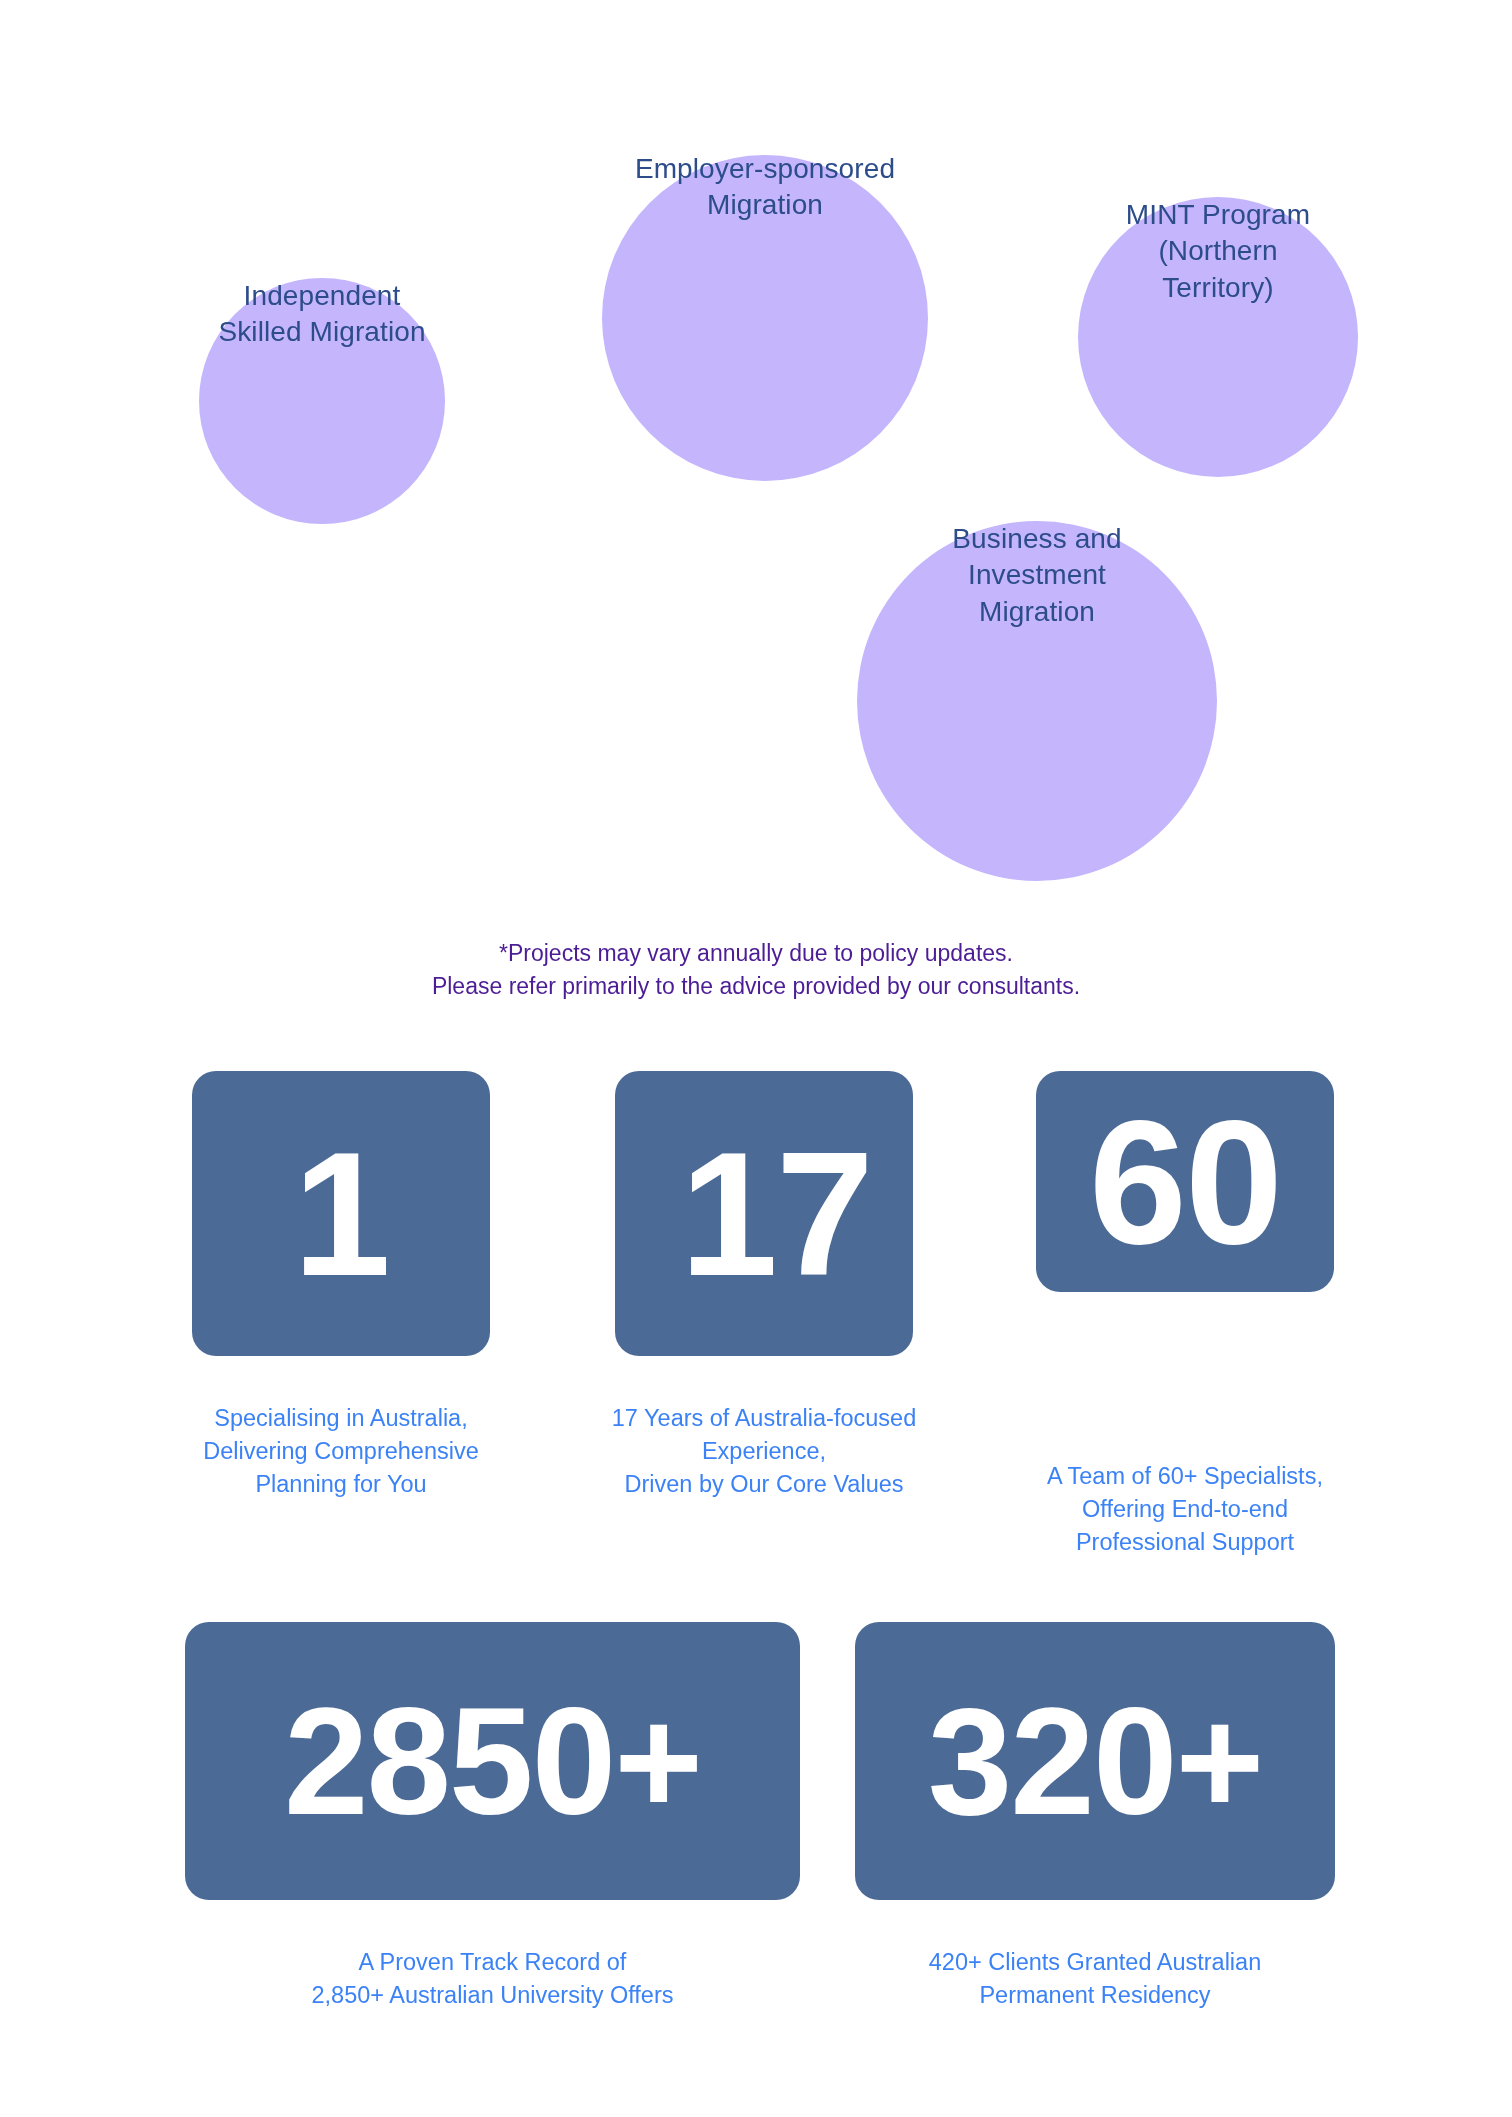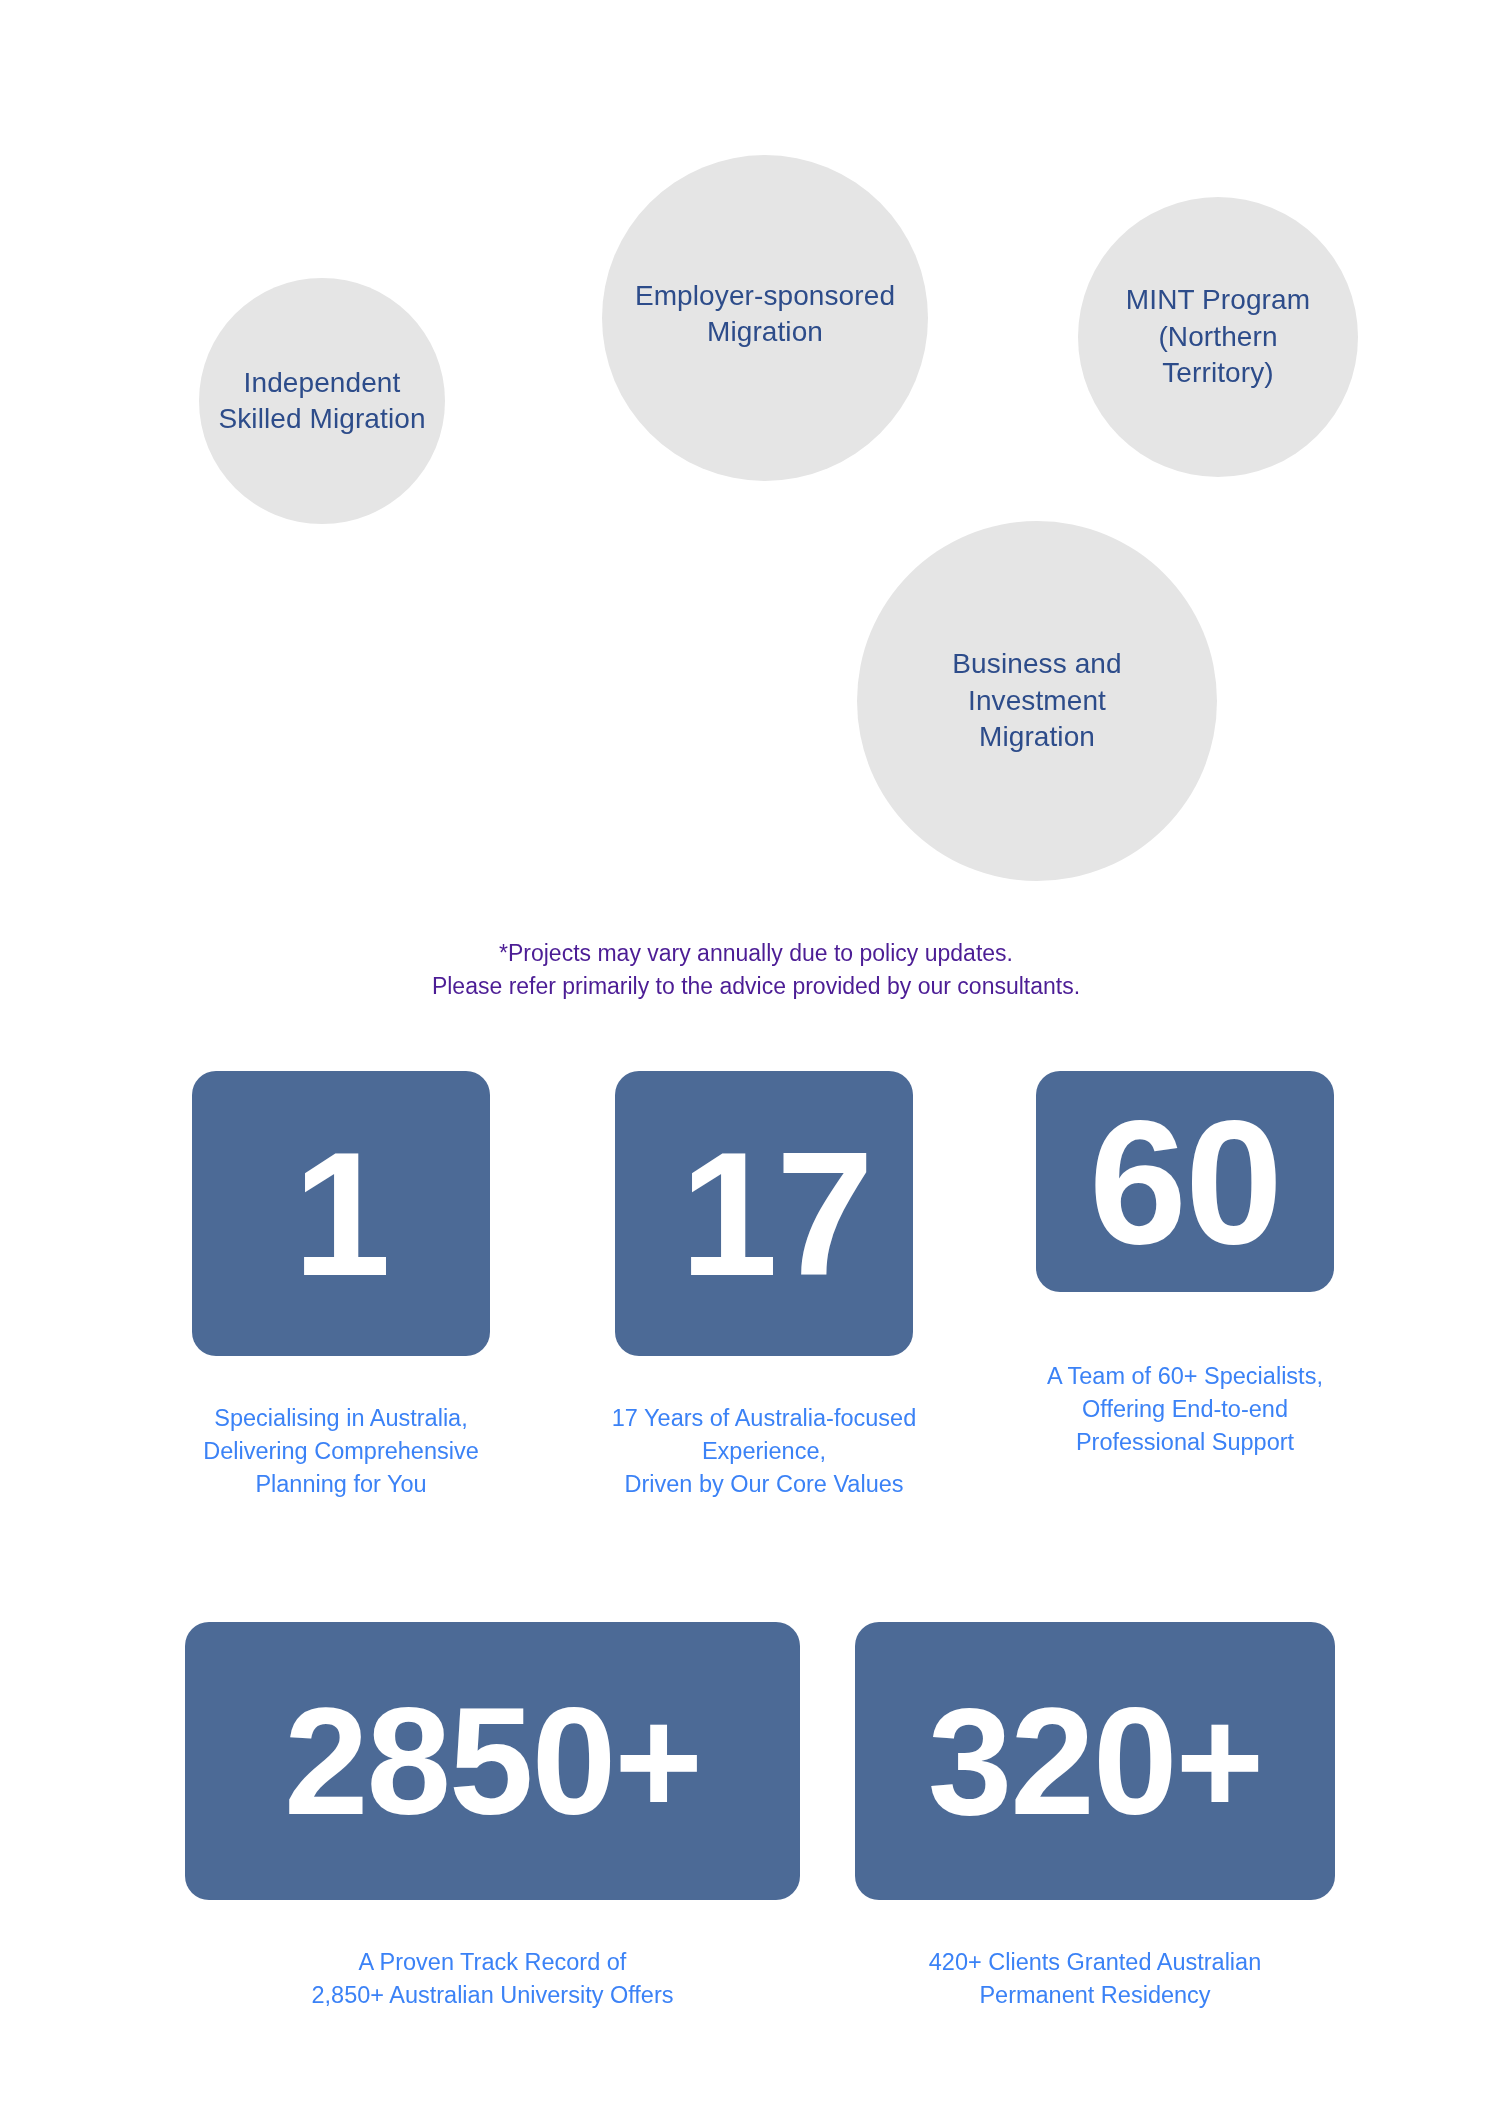--- a/index.html
+++ b/index.html
@@ -20,23 +20,22 @@
   #circles-section {
     position: absolute;
     left: 0;
     top: 0;
     width: 1512px;
     height: 900px;
   }
   .bubble {
     position: absolute;
     border-radius: 50%;
-    background: #e5e5e5;
+    background: #c4b5fd;
     display: flex;
-    align-items: center;
     justify-content: center;
     box-sizing: border-box;
   }
   .bubble-label {
     color: #2d4c8a;
     text-align: center;
     line-height: 1.30;
     white-space: pre-line;
     font-weight: 400;
     letter-spacing: 0.1px;
@@ -99,21 +98,21 @@
   #tile-1 { left:192px;  top:1071px; width:298px; height:285px; }
   #tile-1 .stat-number { font-size: 176px; }
   #cap-1  { left:140px;  top:1378px; width:402px; }
 
   #tile-17 { left:615px; top:1071px; width:298px; height:285px; }
   #tile-17 .stat-number { font-size: 176px; margin-left: 24px; }
   #cap-17  { left:555px; top:1378px; width:418px; }
 
   #tile-60 { left:1036px; top:1071px; width:298px; height:221px; }
   #tile-60 .stat-number { font-size: 176px; }
-  #cap-60  { left:980px;  top:1336px; width:410px; }
+  #cap-60  { left:980px;  top:1436px; width:410px; }
 
   
   #tile-2850 { left:185px; top:1622px; width:615px; height:278px; }
   #tile-2850 .stat-number { font-size: 152px; }
   #cap-2850  { left:165px; top:1922px; width:655px; }
 
   #tile-320 { left:855px; top:1622px; width:480px; height:278px; }
   #tile-320 .stat-number { font-size: 152px; }
   #cap-320  { left:840px; top:1922px; width:510px; }
 </style>

